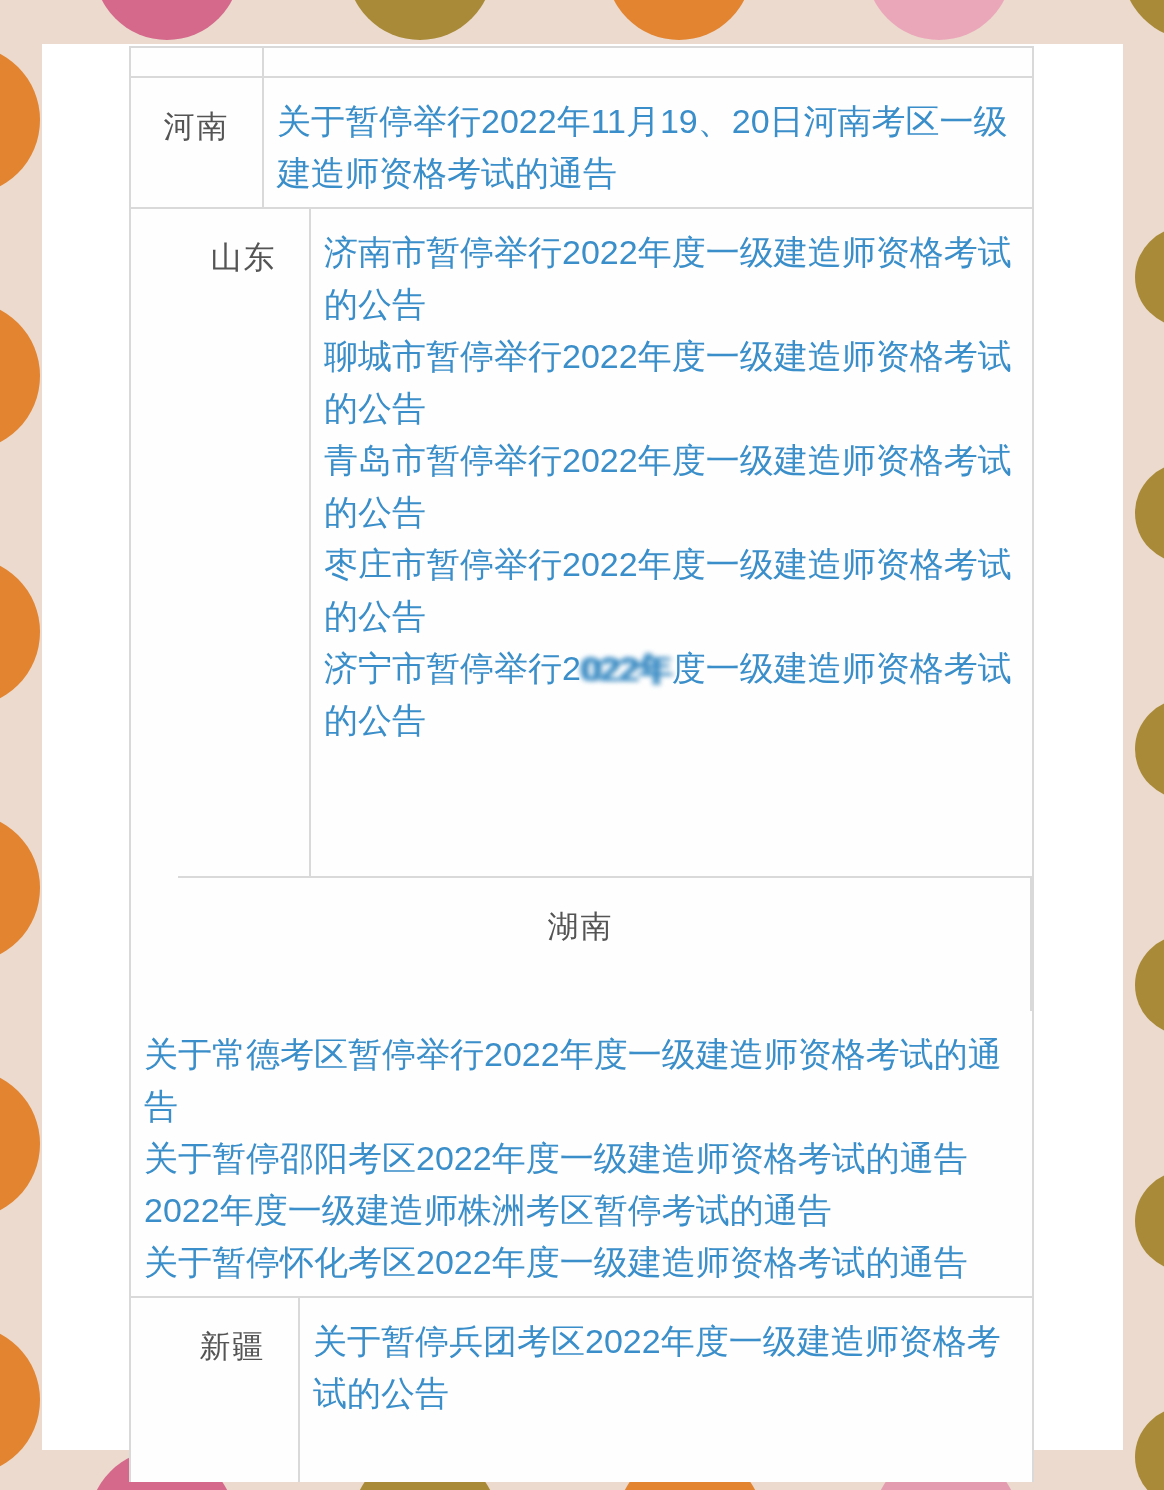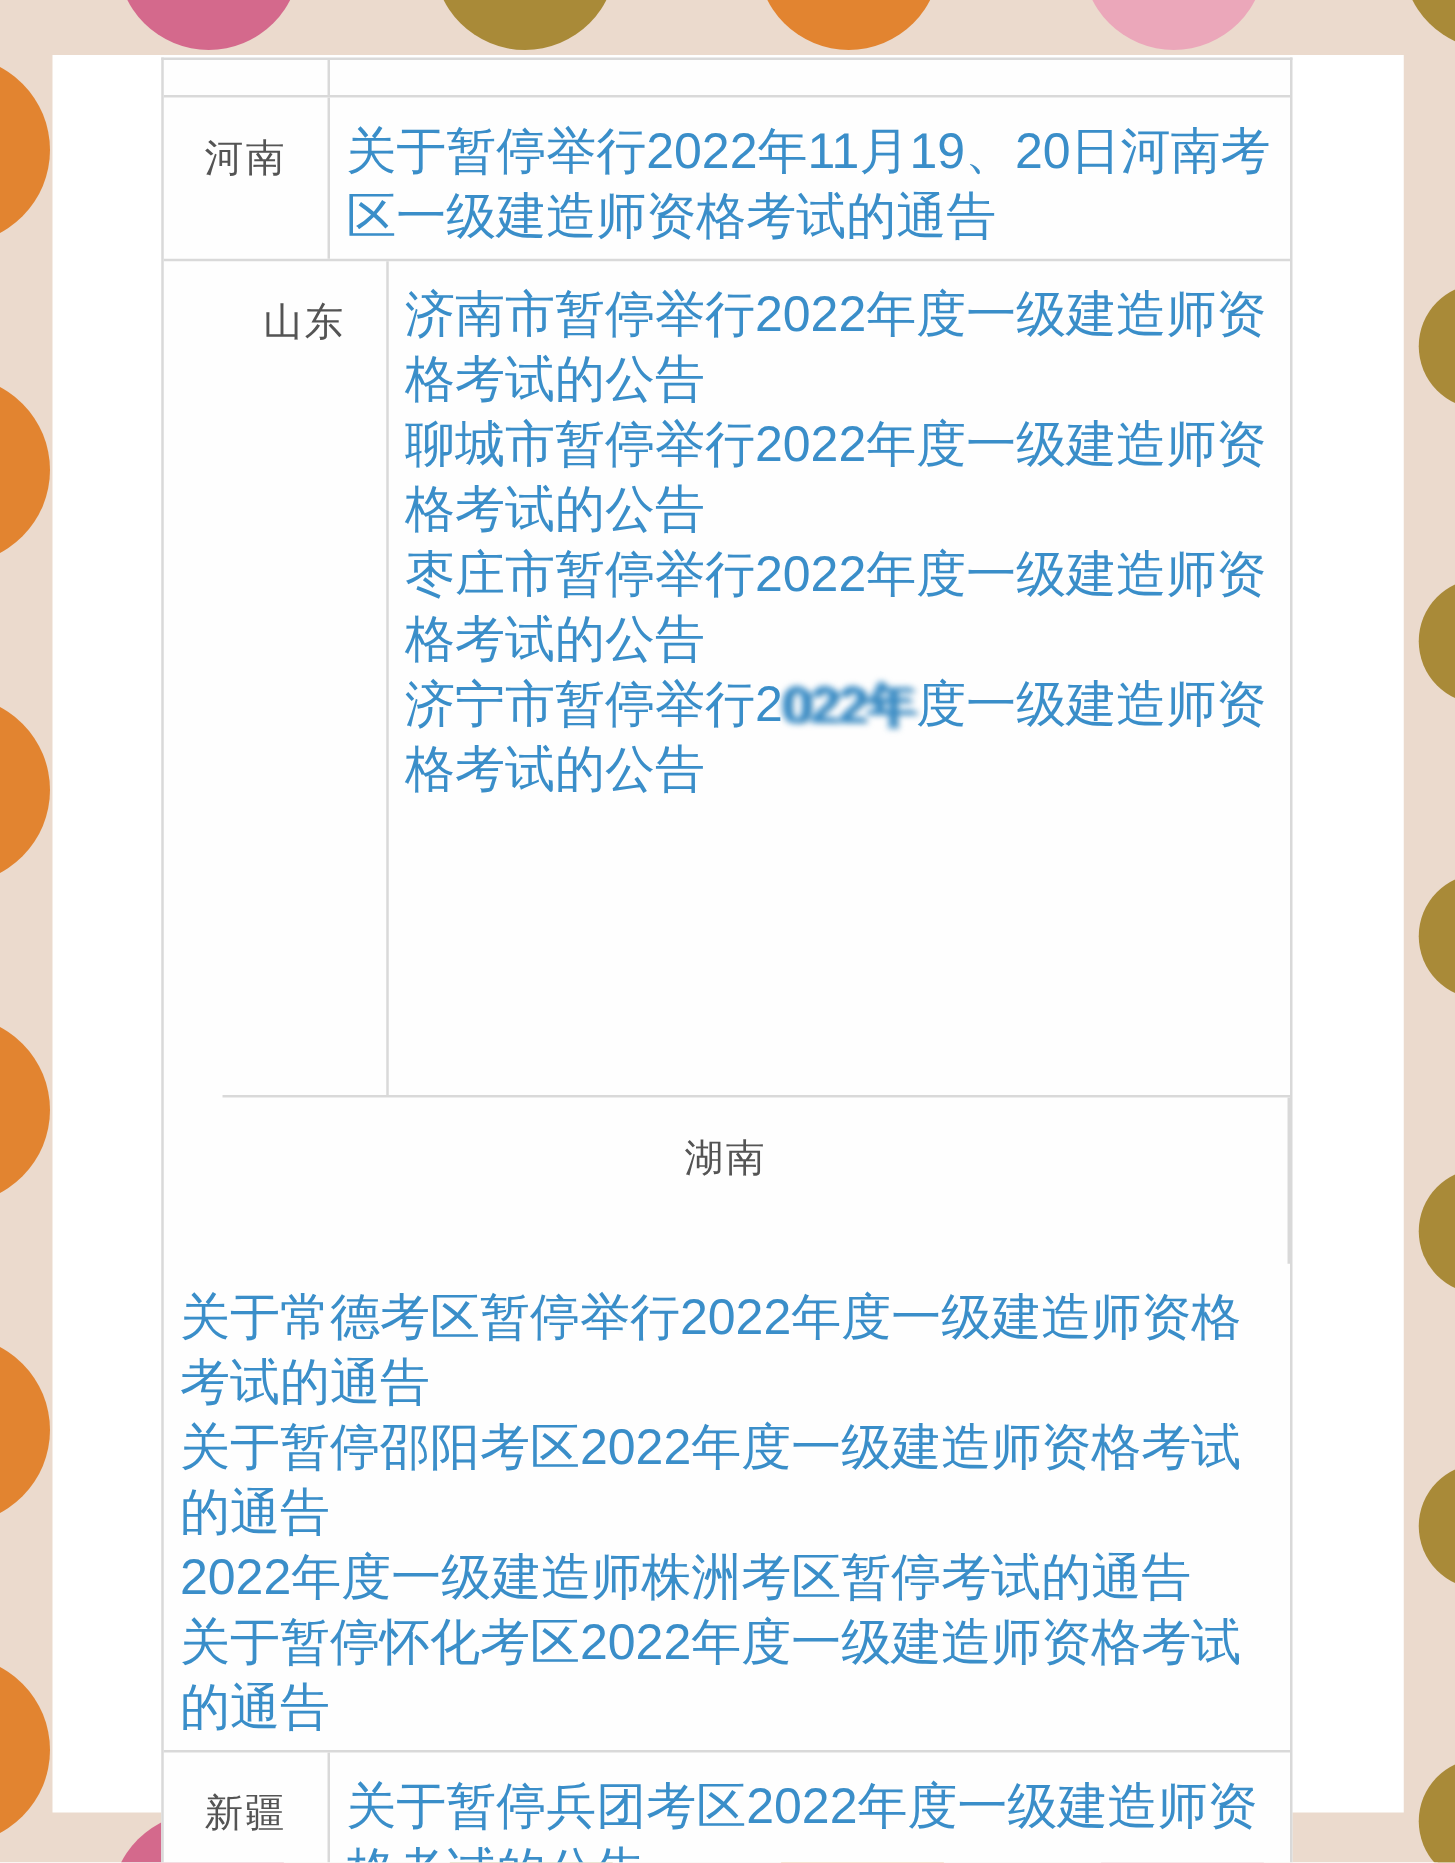--- a/index.html
+++ b/index.html
@@ -42,21 +42,21 @@
     color:#545454;
     letter-spacing:2px;
   }
   .links-cell{
     flex:1;
     padding:17px 8px 8px 13px;
     box-sizing:border-box;
   }
   .notice-link{
     display:block;
-    font-size:40px;
+    font-size:34px;
     line-height:52px;
     color:#3a8ec9;
     text-decoration:none;
     word-break:break-all;
     cursor:pointer;
   }
   .blur-smudge{
     filter:blur(2.5px);
     text-shadow:3px 1px 0 #2f7fb5, -2px 1px 0 #5aa0d0;
   }
@@ -99,34 +99,35 @@
           <div class="province-cell">河南</div>
           <div class="links-cell">
             <a class="notice-link" href="javascript:void(0)">关于暂停举行2022年11月19、20日河南考区一级建造师资格考试的通告</a>
           </div>
         </div>
         <div class="t-row" style="min-height: 669px; margin-left: 47px;">
           <div class="province-cell">山东</div>
           <div class="links-cell">
             <a class="notice-link" href="javascript:void(0)">济南市暂停举行2022年度一级建造师资格考试的公告</a>
             <a class="notice-link" href="javascript:void(0)">聊城市暂停举行2022年度一级建造师资格考试的公告</a>
+            <a class="notice-link" href="javascript:void(0)">青岛市暂停举行2022年度一级建造师资格考试的公告</a>
             <a class="notice-link" href="javascript:void(0)">枣庄市暂停举行2022年度一级建造师资格考试的公告</a>
             <a class="notice-link" href="javascript:void(0)"><span>济宁市暂停举行2</span><span class="blur-smudge">022年</span><span>度一级建造师资格考试的公告</span></a>
           </div>
         </div>
         <div class="t-row" style="min-height: 405px; flex-direction: column;">
           <div class="province-cell">湖南</div>
           <div class="links-cell">
             <a class="notice-link" href="javascript:void(0)">关于常德考区暂停举行2022年度一级建造师资格考试的通告</a>
             <a class="notice-link" href="javascript:void(0)">关于暂停邵阳考区2022年度一级建造师资格考试的通告</a>
             <a class="notice-link" href="javascript:void(0)">2022年度一级建造师株洲考区暂停考试的通告</a>
             <a class="notice-link" href="javascript:void(0)">关于暂停怀化考区2022年度一级建造师资格考试的通告</a>
           </div>
         </div>
-        <div class="t-row" style="min-height: 184px;">
+        <div class="t-row" style="min-height: 184px; padding-left: 36px;">
           <div class="province-cell">新疆</div>
           <div class="links-cell">
             <a class="notice-link" href="javascript:void(0)">关于暂停兵团考区2022年度一级建造师资格考试的公告</a>
           </div>
         </div>
       </div>
   </div>
 </div>
 
 </body></html>

